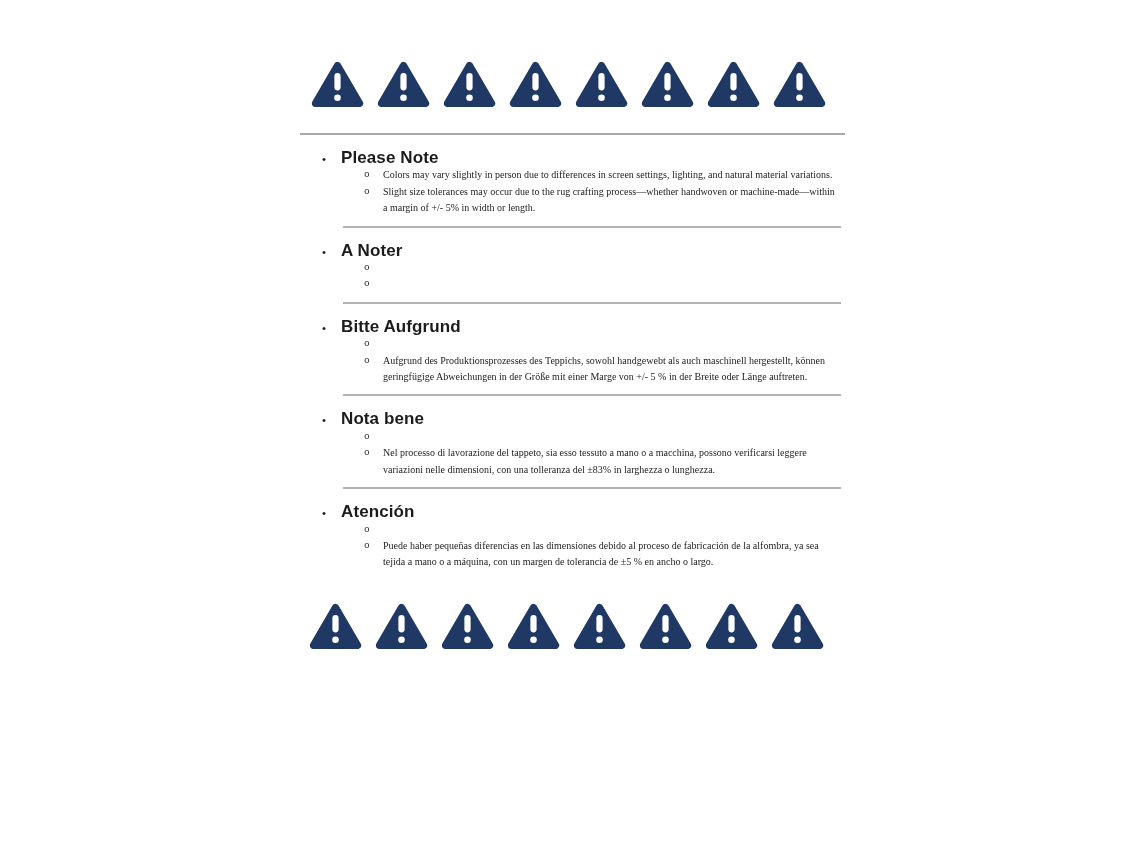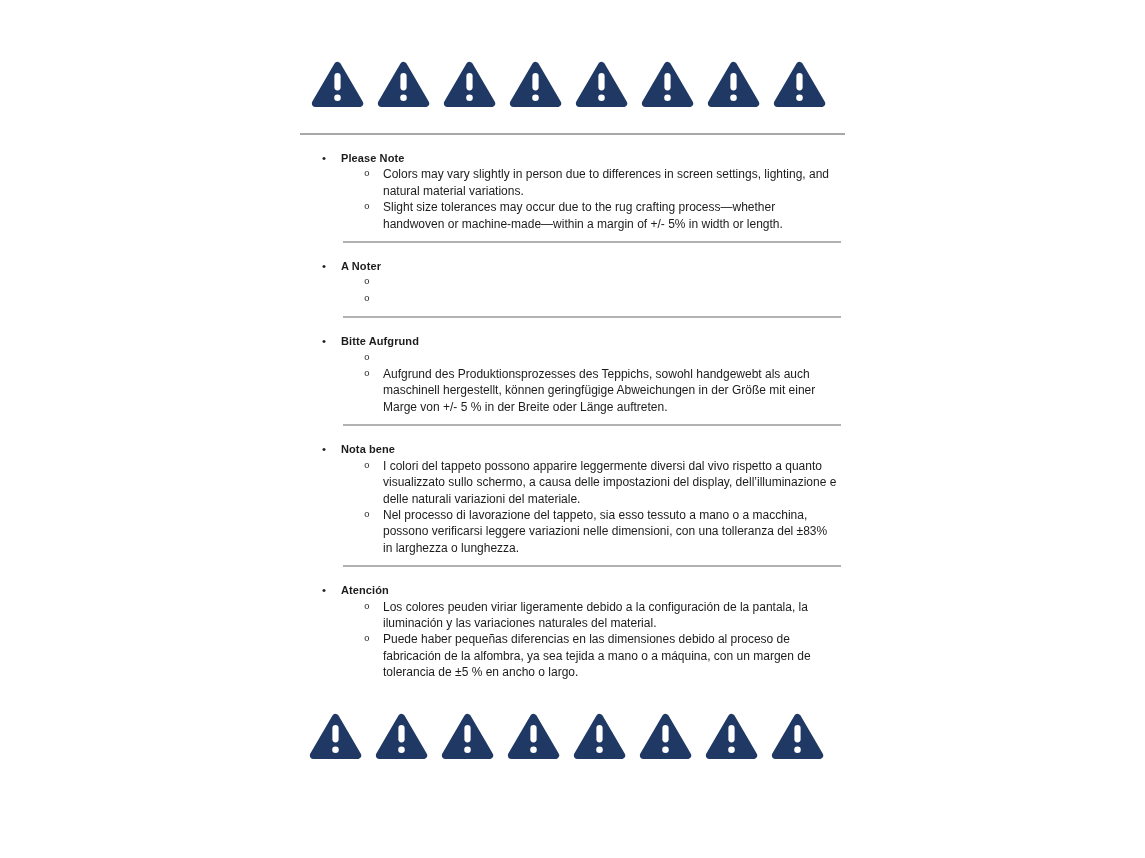--- a/index.html
+++ b/index.html
@@ -56,43 +56,44 @@
   .b1 {
     display: inline-block;
     margin-left: 22px;
     width: 19px;
     flex: 0 0 19px;
     font-size: 11.5px;
     line-height: 16.4px;
   }
   .section-heading {
     margin: 0;
-    font-size: 11px;
+    font-size: 17px;
     line-height: 16.4px;
     font-weight: bold;
     letter-spacing: 0.1px;
   }
   .bullet-item {
     display: flex;
     align-items: flex-start;
   }
   .b2 {
     display: inline-block;
     margin-left: 64px;
     width: 19px;
     flex: 0 0 19px;
     font-size: 9.5px;
     line-height: 16.4px;
     font-family: "Liberation Mono", monospace;
   }
   .bullet-text {
     margin: 0;
-    font-size: 12px;
+    font-size: 10px;
     line-height: 16.4px;
     width: 455px;
+    font-family: Liberation Serif, serif;
   }
 </style>
 </head>
 <body style="color: rgb(28, 28, 28);">
 
 <div class="content">
   <div class="triangle-row top">
       <svg viewBox="0 0 60 52" width="55" height="48" class="warning-triangle">
         <path d="M30 6 L54 47 L6 47 Z" fill="#1f3864" stroke="#1f3864" stroke-width="8" stroke-linejoin="round"></path>
         <rect x="26.6" y="14" width="6.8" height="19" rx="3.4" fill="#ffffff"></rect>
@@ -188,39 +189,37 @@
   </section>
 <div class="divider section-divider"></div>
   <section class="section">
     <div class="heading-row">
       <span class="b1">•</span>
       <h3 class="section-heading">Nota bene</h3>
     </div>
     <div class="bullet-list">
   <div class="bullet-item">
     <span class="b2">o</span>
-    <p class="bullet-text">I colori del tappeto possono apparire leggermente diversi dal vivo rispetto a quanto visualizzato sullo schermo, a causa delle impostazioni del display, dell’illuminazione e delle naturali variazioni del materiale.</p>
   </div>
 
   <div class="bullet-item">
     <span class="b2">o</span>
     <p class="bullet-text">Nel processo di lavorazione del tappeto, sia esso tessuto a mano o a macchina, possono verificarsi leggere variazioni nelle dimensioni, con una tolleranza del ±83% in larghezza o lunghezza.</p>
   </div>
 </div>
   </section>
 <div class="divider section-divider"></div>
   <section class="section">
     <div class="heading-row">
       <span class="b1">•</span>
       <h3 class="section-heading">Atención</h3>
     </div>
     <div class="bullet-list">
   <div class="bullet-item">
     <span class="b2">o</span>
-    <p class="bullet-text">Los colores peuden viriar ligeramente debido a la configuración de la pantala, la iluminación y las variaciones naturales del material.</p>
   </div>
 
   <div class="bullet-item">
     <span class="b2">o</span>
     <p class="bullet-text">Puede haber pequeñas diferencias en las dimensiones debido al proceso de fabricación de la alfombra, ya sea tejida a mano o a máquina, con un margen de tolerancia de ±5 % en ancho o largo.</p>
   </div>
 </div>
   </section>
 </div>
   <div class="triangle-row bottom">

